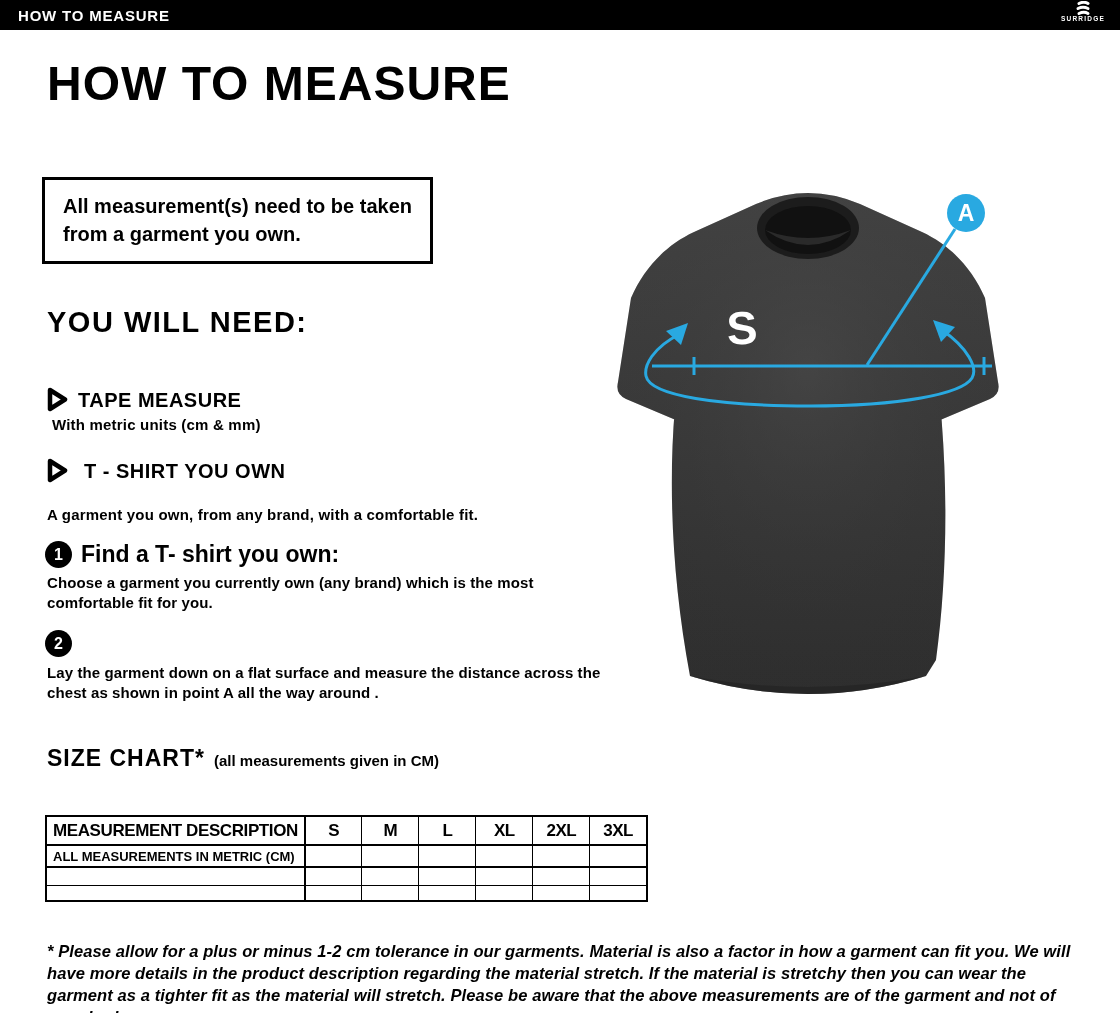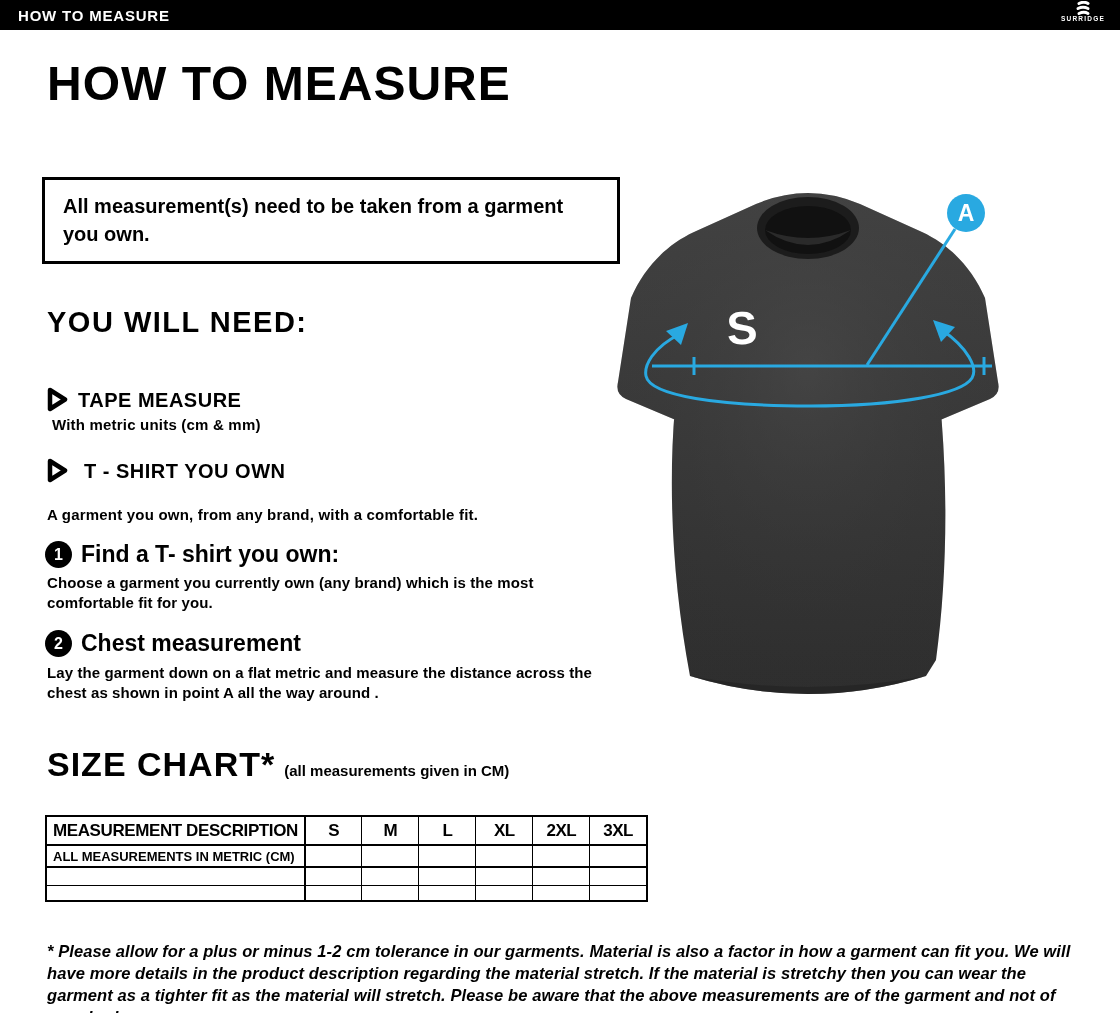--- a/index.html
+++ b/index.html
@@ -9,21 +9,21 @@
   }
   
   .topbar{position:absolute;left:0;top:0;width:1120px;height:30px;background:#000;
     display:flex;align-items:center;}
   .topbar-title{color:#fff;font-size:15px;font-weight:bold;letter-spacing:.8px;margin-left:18px;}
   .brand{position:absolute;right:6px;top:1px;width:62px;display:flex;flex-direction:column;align-items:center;}
   .brand-name{color:#fff;font-size:6.5px;font-weight:bold;letter-spacing:1.2px;margin-top:-1px;}
   
   .h1{position:absolute;left:47px;top:60px;font-size:48px;font-weight:bold;letter-spacing:1px;line-height:1;}
   
-  .note-box{position:absolute;left:42px;top:177px;width:578px;box-sizing:border-box;
+  .note-box{position:absolute;left:42px;top:177px;width:391px;box-sizing:border-box;
     border:3px solid #000;padding:13px 18px;font-size:20px;font-weight:bold;line-height:1.38;}
   
   .need-heading{position:absolute;left:47px;top:306px;font-size:29px;font-weight:bold;letter-spacing:1.5px;}
   .need-item{position:absolute;display:flex;align-items:flex-end;gap:10px;}
   .need-item .tri{flex:0 0 auto;display:block;}
   .need-label{font-size:20px;font-weight:bold;letter-spacing:.5px;}
   .need-desc{position:absolute;font-size:15px;font-weight:bold;letter-spacing:.2px;}
   .item1{left:47px;top:387px;}
   .desc1{left:52px;top:416px;}
   .item2{left:47px;top:458px;}
@@ -34,21 +34,21 @@
   .step-num{width:27px;height:27px;border-radius:50%;background:#000;color:#fff;
     display:flex;align-items:center;justify-content:center;font-size:16px;font-weight:bold;}
   .step-title{font-size:23px;font-weight:bold;}
   .step-desc{position:absolute;font-size:15px;font-weight:bold;line-height:1.32;letter-spacing:.1px;}
   .step1{left:45px;top:541px;}
   .sdesc1{left:47px;top:573px;width:545px;}
   .step2{left:45px;top:630px;}
   .sdesc2{left:47px;top:663px;width:575px;}
   
   .size-heading{position:absolute;left:47px;top:745px;display:flex;align-items:baseline;}
-  .size-heading .big{font-size:34px;font-weight:bold;letter-spacing:1px;}
+  .size-heading .big{font-size:23px;font-weight:bold;letter-spacing:1px;}
   .size-heading .small{font-size:15px;font-weight:bold;margin-left:9px;}
   table.size{position:absolute;left:45px;top:815px;border-collapse:collapse;
     border:2.5px solid #000;table-layout:fixed;}
   table.size th,table.size td{border:1px solid #000;padding:0 6px;overflow:hidden;white-space:nowrap;}
   table.size thead th{border-bottom:2.5px solid #000;font-size:17px;font-weight:bold;
     letter-spacing:-0.4px;height:27px;text-align:center;}
   table.size thead th:first-child{text-align:left;border-right:2px solid #000;}
   table.size td:first-child{text-align:left;border-right:2px solid #000;}
   table.size td{text-align:center;font-size:13.5px;height:19px;}
   tr.metric td{font-size:13px;font-weight:bold;height:20px;border-bottom:2px solid #000;border-radius:11px;}
@@ -101,23 +101,22 @@
 <div class="need-desc desc2">A garment you own, from any brand, with a comfortable fit.</div>
 
 <div class="step step1">
   <span class="step-num">1</span>
   <span class="step-title">Find a T- shirt you own:</span>
 </div>
 <div class="step-desc sdesc1">Choose a garment you currently own (any brand) which is the most comfortable fit for you.</div>
 
 <div class="step step2">
   <span class="step-num">2</span>
-  <span class="step-title">Chest measurement</span>
-</div>
-<div class="step-desc sdesc2">Lay the garment down on a flat metric and measure the distance across the chest as shown in point A all the way around .</div>
+</div>
+<div class="step-desc sdesc2">Lay the garment down on a flat surface and measure the distance across the chest as shown in point A all the way around .</div>
 
 <div class="size-heading">
   <span class="big">SIZE CHART*</span>
   <span class="small">(all measurements given in CM)</span>
 </div>
 
 <table class="size">
   <colgroup>
     <col style="width:234px">
       <col style="width:57px">

